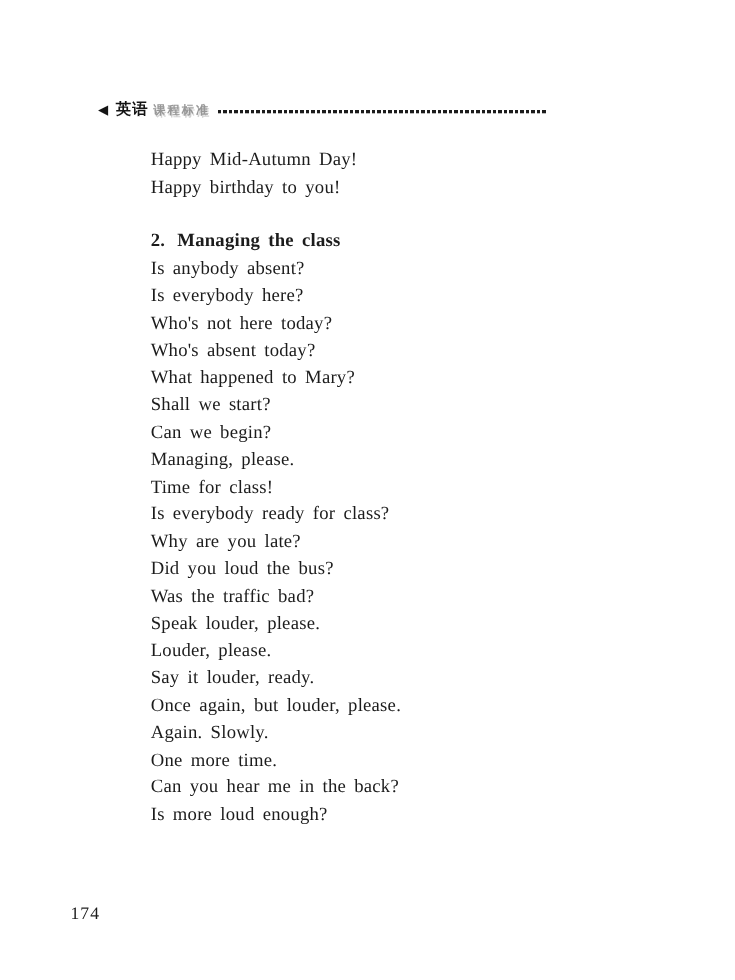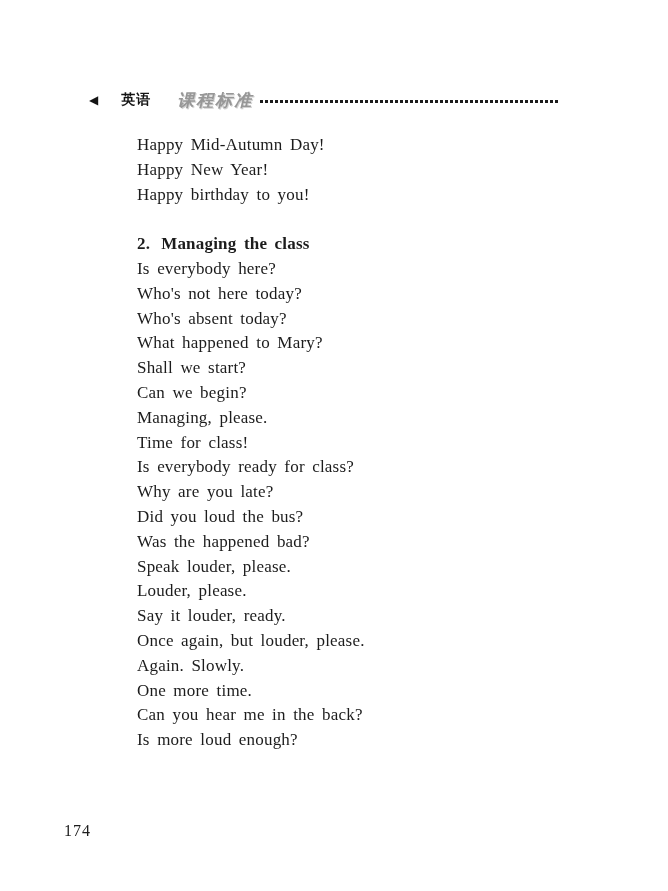--- a/index.html
+++ b/index.html
@@ -30,32 +30,31 @@
     font-size: 12px;
     line-height: 1;
     color: #141414;
   }
   .hbold {
     font-family: "DejaVu Sans", sans-serif;
     font-size: 14px;
     font-weight: bold;
     letter-spacing: 1px;
     color: #141414;
-    margin-left: 23px;
+    margin-left: 7px;
     white-space: nowrap;
   }
   .hdeco {
     font-family: "DejaVu Serif", serif;
-    font-size: 17px;
+    font-size: 11px;
     font-weight: bold;
-    font-style: italic;
     letter-spacing: 2px;
     color: #979797;
     text-shadow: 1px 1px 0 #d2d2d2;
-    margin-left: 26px;
+    margin-left: 4px;
     white-space: nowrap;
   }
   .dots {
     width: 300px;
     height: 3px;
     margin-left: 7px;
     margin-top: 3px;
     background: repeating-linear-gradient(90deg, #1c1c1c 0 3px, transparent 3px 5px);
   }
 
@@ -92,41 +91,41 @@
 
 <div class="header">
   <span class="tri">◀</span>
   <span class="hbold">英语</span>
   <span class="hdeco">课程标准</span>
   <span class="dots"></span>
 </div>
 
 <div class="content">
   <div class="line">Happy Mid-Autumn Day!</div>
-  <div class="line">Happy New Year!</div>
   <div class="line">Happy birthday to you!</div>
 
   <div class="spacer"></div>
 
   <div class="heading">
     <span class="num">2.</span><span>Managing the class</span>
   </div>
 
+  <div class="line">Is anybody absent?</div>
   <div class="line">Is everybody here?</div>
   <div class="line">Who's not here today?</div>
   <div class="line">Who's absent today?</div>
   <div class="line">What happened to Mary?</div>
   <div class="line">Shall we start?</div>
   <div class="line">Can we begin?</div>
   <div class="line">Managing, please.</div>
   <div class="line">Time for class!</div>
   <div class="line">Is everybody ready for class?</div>
   <div class="line">Why are you late?</div>
   <div class="line">Did you loud the bus?</div>
-  <div class="line">Was the happened bad?</div>
+  <div class="line">Was the traffic bad?</div>
   <div class="line">Speak louder, please.</div>
   <div class="line">Louder, please.</div>
   <div class="line">Say it louder, ready.</div>
   <div class="line">Once again, but louder, please.</div>
   <div class="line">Again. Slowly.</div>
   <div class="line">One more time.</div>
   <div class="line">Can you hear me in the back?</div>
   <div class="line">Is more loud enough?</div>
 </div>
 

